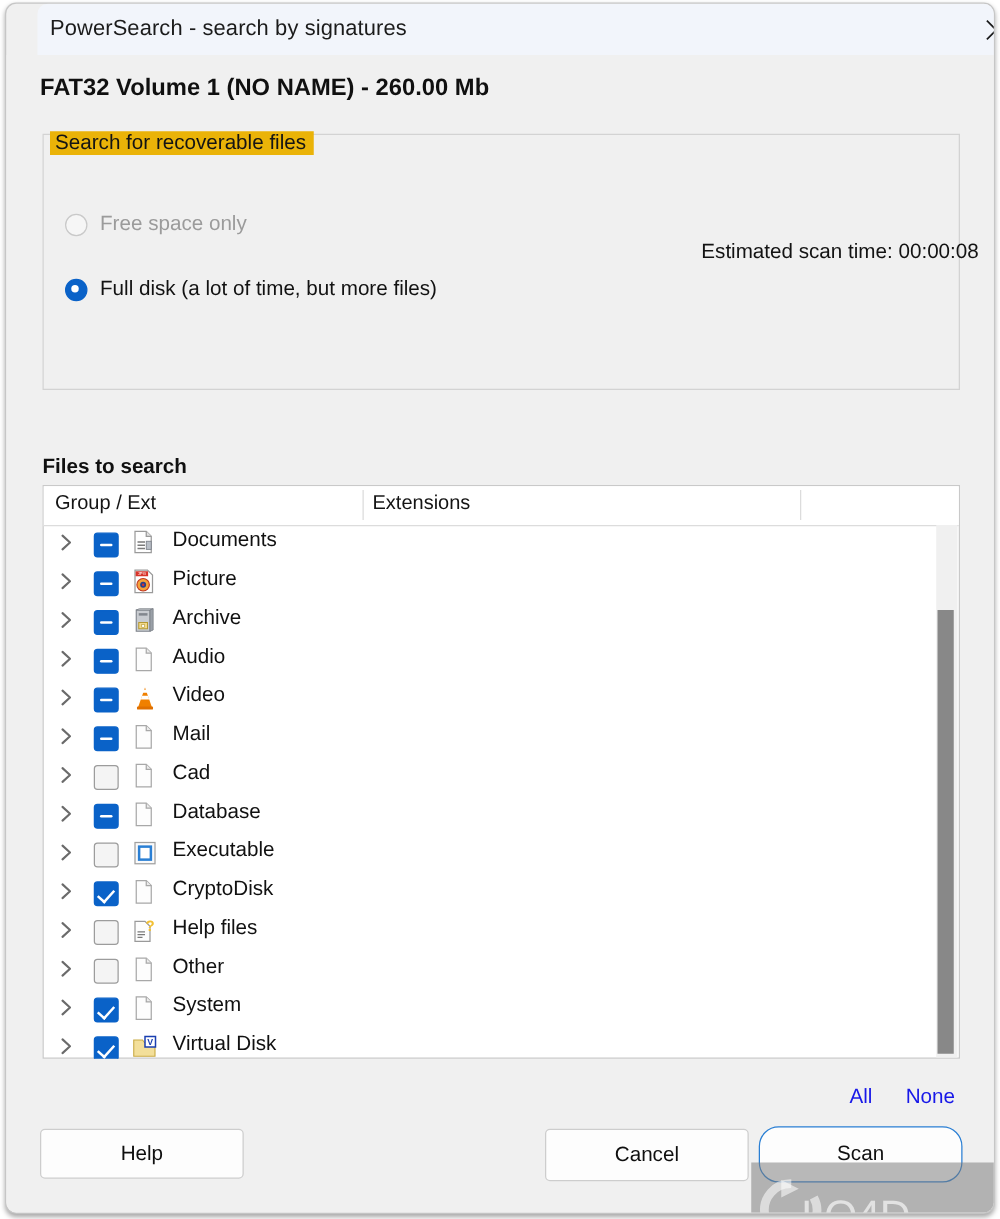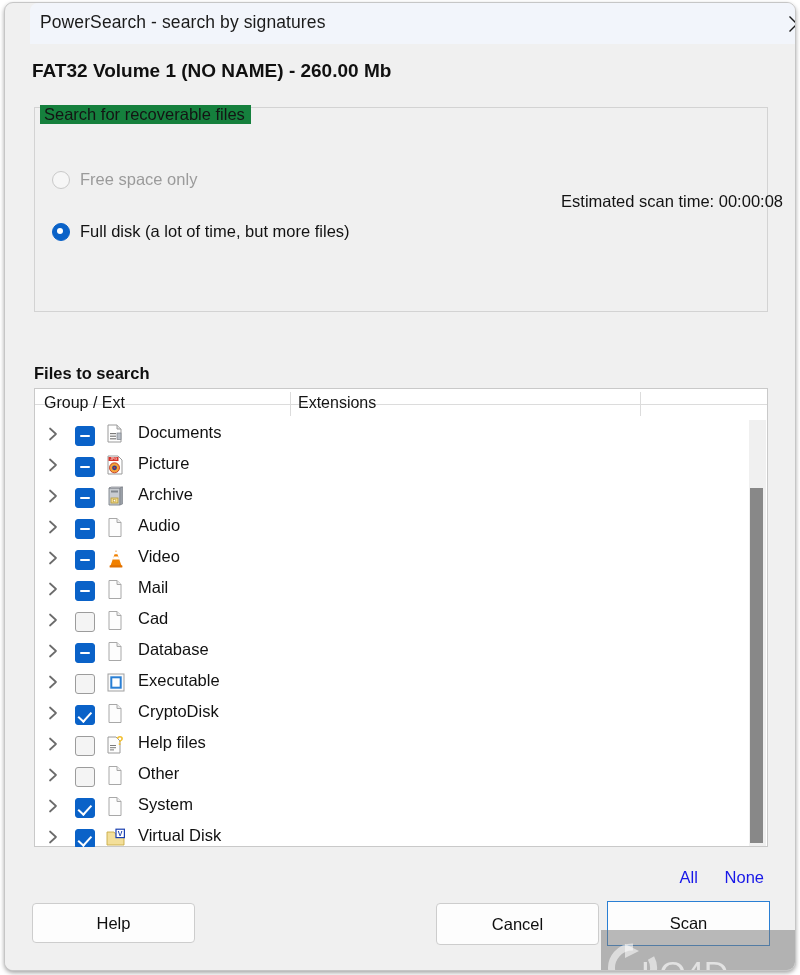--- a/index.html
+++ b/index.html
@@ -60,21 +60,21 @@
 
   
   #groupbox {
     position: absolute; left: 29px; top: 63px;
     width: 734px; height: 205px;
     border: 1px solid #d3d3d3;
     background: #f0f0f0;
   }
   #group-legend {
     position: absolute; left: 35px; top: 61px;
-    background: #15803d;
+    background: #eab308;
     padding: 0 6px 0 4px;
     font-size: 16.5px; color: #141414;
     white-space: nowrap;
   }
 
   .radio-row {
     position: absolute;
     display: flex; align-items: center;
     white-space: nowrap;
   }
@@ -110,21 +110,21 @@
   }
 
   #tree-panel {
     position: absolute; left: 29px; top: 344px;
     width: 734px; height: 459px;
     background: #ffffff;
     border: 1px solid #c9c9c9;
   }
   #tree-header {
     position: absolute; left: 0; top: 0;
-    width: 732px; height: 16px;
+    width: 732px; height: 32px;
     background: #ffffff;
     border-bottom: 1px solid #dcdcdc;
   }
   .th {
     position: absolute; top: 5px;
     font-size: 16px; color: #141414; white-space: nowrap;
   }
   .th-div {
     position: absolute; top: 3px; width: 1px; height: 24px;
     background: #dcdcdc;
@@ -208,21 +208,21 @@
     background: #fdfdfd;
     border: 1px solid #cdcdcd;
     border-radius: 4px;
     font-size: 16.5px; color: #0f0f0f;
     display: flex; align-items: center; justify-content: center;
     cursor: default;
   }
   #btn-help   { left: 27px;  top: 859px; width: 163px; height: 40px; }
   #btn-cancel { left: 431px; top: 859px; width: 163px; height: 42px; }
   #btn-scan   { left: 602px; top: 857px; width: 163px; height: 45px;
-                border: 1.6px solid #2a7fd4; border-radius: 0; }
+                border: 1.6px solid #2a7fd4; border-radius: 16px; }
 
   
   #watermark {
     position: absolute; left: 596px; top: 886px;
     width: 196px; height: 83px;
     background: rgba(120,120,120,0.52);
     pointer-events: none;
   }
   #wm-inner {
     position: absolute; left: 0; top: 14px;

